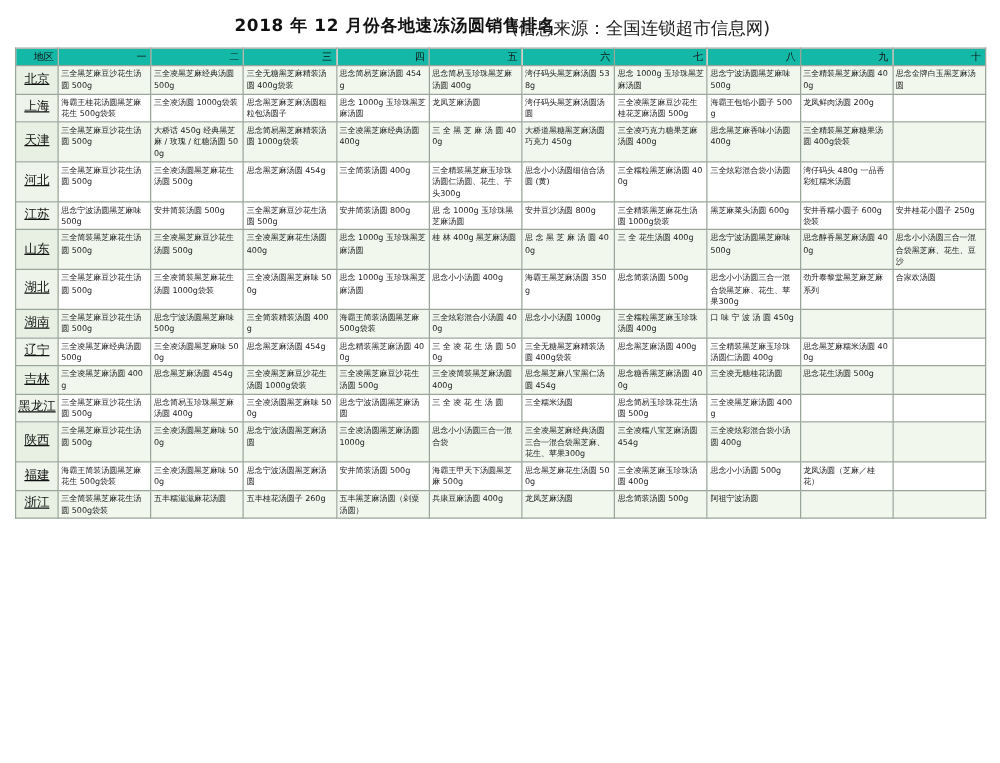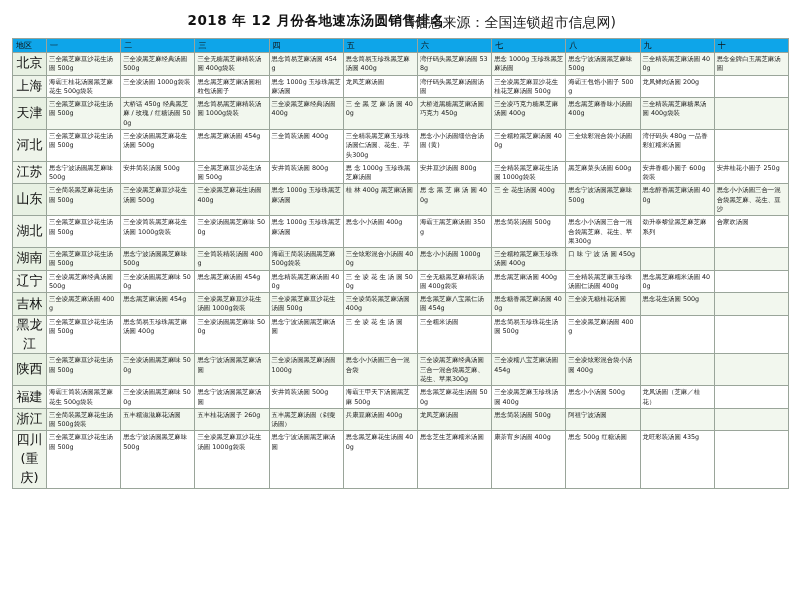--- a/index.html
+++ b/index.html
@@ -47,37 +47,38 @@
   th,td{
     border:1px solid #9aa59a;
     vertical-align:top;
     padding:2px 2px 1px 2px;
     font-size:6.4px;
     line-height:1.45;
     word-break:break-all;
     overflow:hidden;
   }
   thead th{
-    background:#0ea5e9;
+    background:#14b8a6;
     height:13px;
     font-size:8px;
     font-weight:400;
-    text-align:left;
+    text-align:right;
     vertical-align:middle;
     padding:0 3px;
     color:#111;
   }
   tbody td.region{
     background:#eef4ea;
-    font-size:13px;
+    font-size:10px;
     text-align:center;
     vertical-align:middle;
     padding:0;
     color:#111;
     font-weight:400;
+    text-decoration:underline;
   }
   tbody tr.odd td.cell{background:#f2f7ee;}
   tbody tr.even td.cell{background:#ffffff;}
   tbody tr.odd td.region{background:#e7f0e2;}
   tbody tr.even td.region{background:#eef4ea;}
 </style>
 </head>
 <body>
 
 <div id="sheet">
@@ -291,28 +292,15 @@
           <td class="cell">五丰糯滋滋麻花汤圆</td>
           <td class="cell">五丰桂花汤圆子 260g</td>
           <td class="cell">五丰黑芝麻汤圆（剁粟汤圆）</td>
           <td class="cell">兵康豆麻汤圆 400g</td>
           <td class="cell">龙凤芝麻汤圆</td>
           <td class="cell">思念简装汤圆 500g</td>
           <td class="cell">阿祖宁波汤圆</td>
           <td class="cell"></td>
           <td class="cell"></td>
         </tr>
-        <tr class="even">
-          <td class="region">四川(重庆)</td>
-          <td class="cell">三全黑芝麻豆沙花生汤圆 500g</td>
-          <td class="cell">思念宁波汤圆黑芝麻味 500g</td>
-          <td class="cell">三全凌黑芝麻豆沙花生汤圆 1000g袋装</td>
-          <td class="cell">思念宁波汤圆黑芝麻汤圆</td>
-          <td class="cell">思念黑芝麻花生汤圆 400g</td>
-          <td class="cell">思念芝生芝麻糯米汤圆</td>
-          <td class="cell">康茶宵乡汤圆 400g</td>
-          <td class="cell">思念 500g 红糖汤圆</td>
-          <td class="cell">龙旺彩装汤圆 435g</td>
-          <td class="cell"></td>
-        </tr>
       </tbody>
   </table>
 </div>
 
 </body></html>

